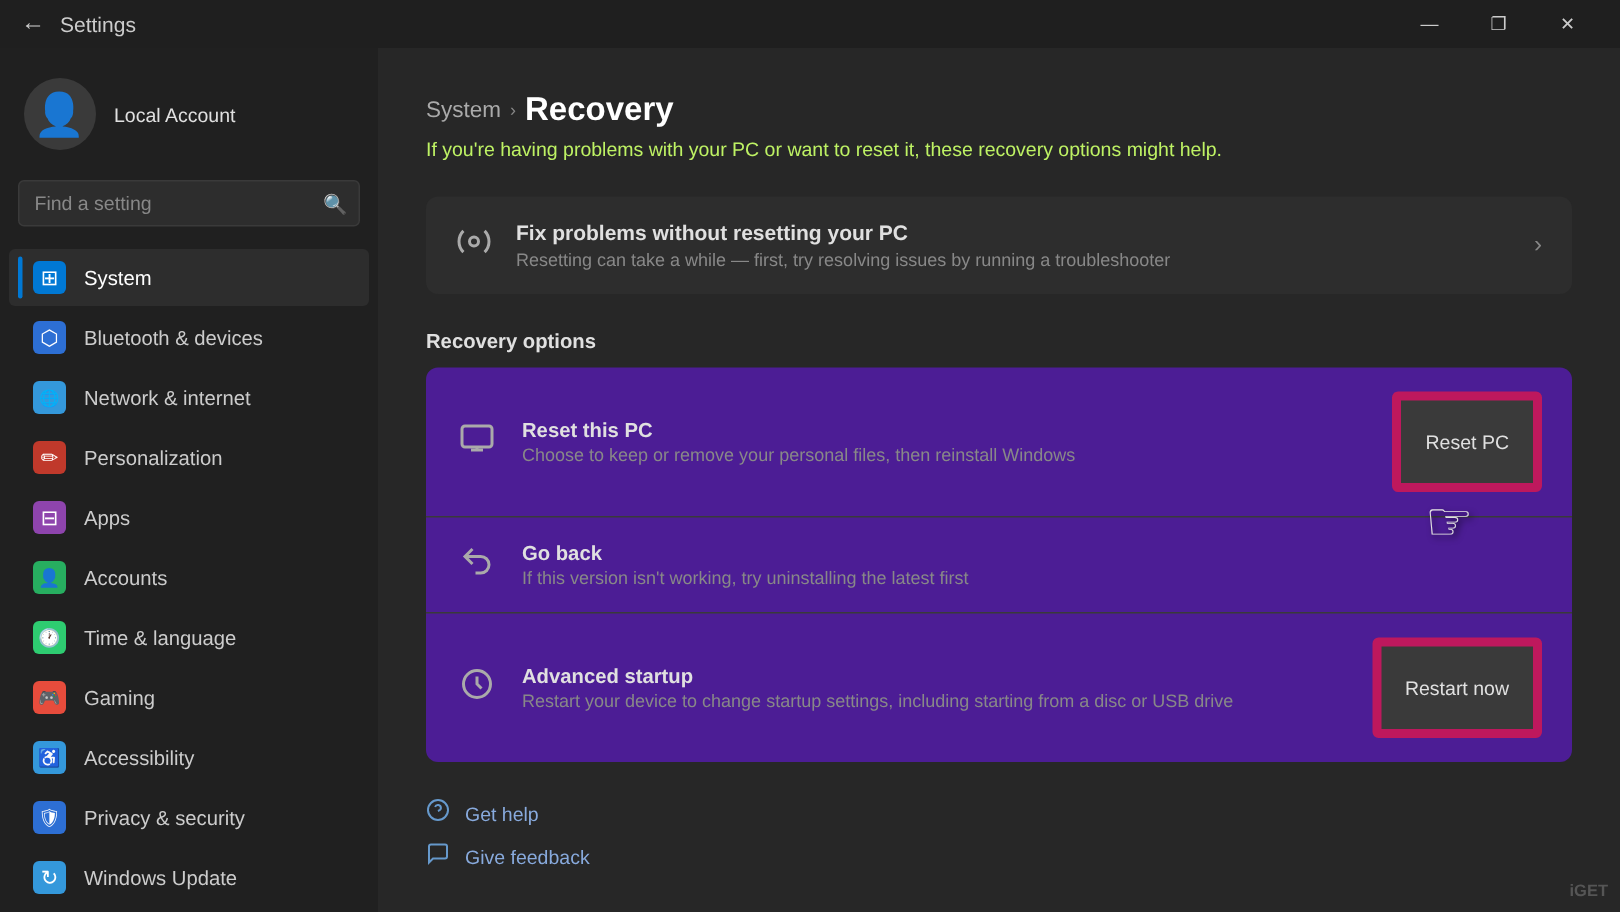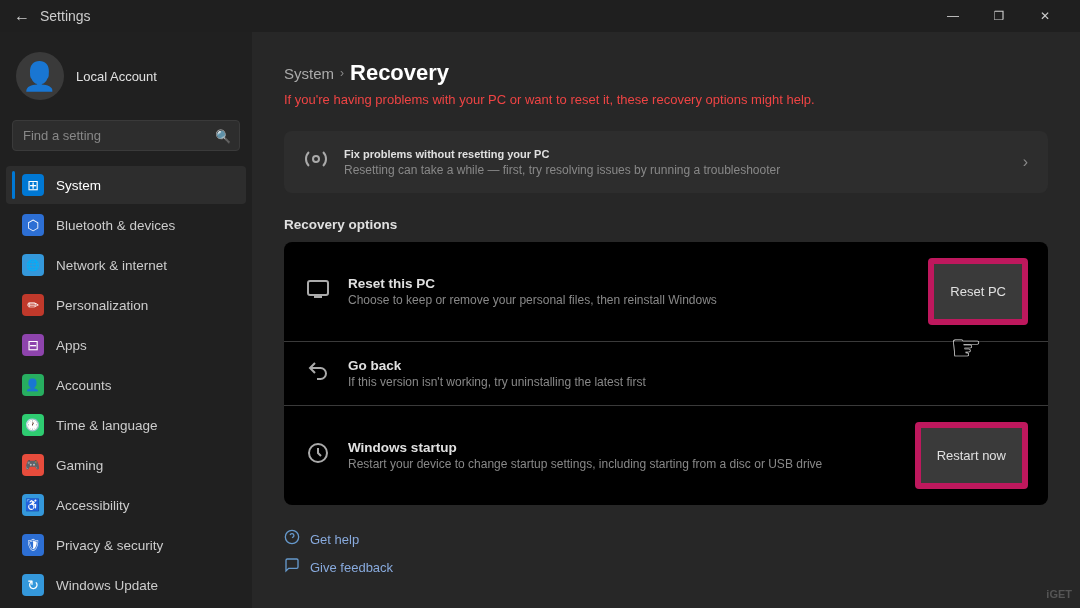--- a/index.html
+++ b/index.html
@@ -193,21 +193,21 @@
       font-size: 12px;
     }
     .breadcrumb-current {
       font-size: 22px;
       font-weight: 700;
       color: #fff;
     }
 
     .page-desc {
       font-size: 13px;
-      color: #ef4444;
+      color: #bef264;
       margin-bottom: 24px;
     }
 
     
     .fix-card {
       background: #2d2d2d;
       border-radius: 8px;
       padding: 16px 20px;
       display: flex;
       align-items: center;
@@ -215,21 +215,21 @@
       margin-bottom: 24px;
       cursor: pointer;
     }
     .fix-card-icon {
       font-size: 22px;
       color: #aaa;
       flex-shrink: 0;
     }
     .fix-card-text { flex: 1; }
     .fix-card-title {
-      font-size: 11px;
+      font-size: 14px;
       font-weight: 600;
       color: #e0e0e0;
       margin-bottom: 3px;
     }
     .fix-card-desc {
       font-size: 12px;
       color: #888;
     }
     .fix-card-chevron {
       color: #888;
@@ -238,21 +238,21 @@
 
     .section-label {
       font-size: 13.5px;
       font-weight: 600;
       color: #e0e0e0;
       margin-bottom: 10px;
     }
 
     
     .recovery-options {
-      background: #000000;
+      background: #4c1d95;
       border-radius: 8px;
       overflow: hidden;
       margin-bottom: 24px;
     }
 
     .option-row {
       display: flex;
       align-items: center;
       padding: 16px 20px;
       gap: 16px;
@@ -466,21 +466,21 @@
       </div>
 
       <div class="option-row">
         <div class="option-icon">
           <svg width="24" height="24" viewBox="0 0 24 24" fill="none" stroke="#aaa" stroke-width="2">
             <circle cx="12" cy="12" r="9"></circle>
             <path d="M12 7v5l3 3"></path>
           </svg>
         </div>
         <div class="option-text">
-          <div class="option-title">Windows startup</div>
+          <div class="option-title">Advanced startup</div>
           <div class="option-desc">Restart your device to change startup settings, including starting from a disc or USB drive</div>
         </div>
         <button class="option-btn">Restart now</button>
       </div>
 
     </div>
 
     <div class="bottom-links">
       <div class="bottom-link">
         <span class="bottom-link-icon">

